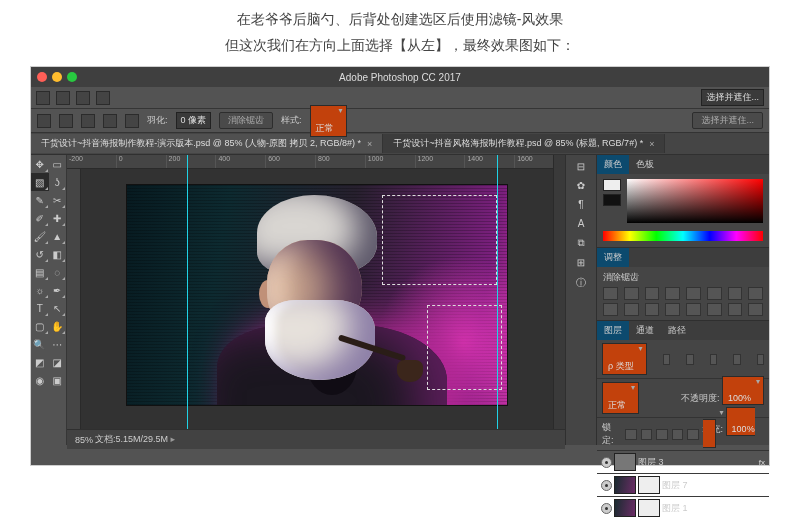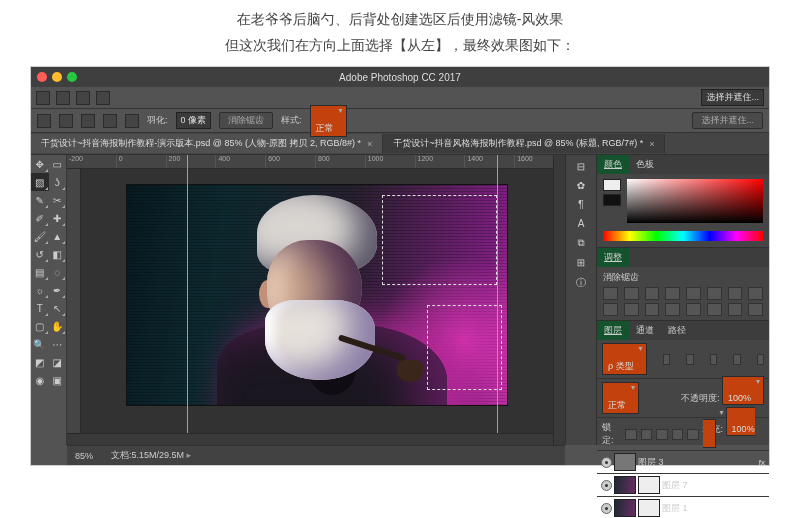--- a/index.html
+++ b/index.html
@@ -61,21 +61,21 @@
   .marq1 { top:10px; left:255px; width:115px; height:90px; }
   .marq2 { top:120px; left:300px; width:75px; height:85px; }
   .guide { position:absolute; top:0; bottom:0; width:1px; background:#1fd3e6; }
   
   .rightcol { width:32px; background:#454545; border-left:1px solid #2f2f2f; border-right:1px solid #2f2f2f; display:flex; flex-direction:column; align-items:center; padding-top:6px; gap:8px; color:#ccc; font-size:10px;}
   
   .panels { width:172px; background:#454545; display:flex; flex-direction:column; font-size:9px; color:#ccc; }
   .panel { border-bottom:1px solid #2f2f2f; }
   .ptabs { display:flex; background:#3d3d3d; }
   .ptab { padding:3px 7px; font-size:9px; color:#ccc; }
-  .ptab.on { background:#14532d;text-decoration:underline; }
+  .ptab.on { background:#0c4a6e; }
   .color-panel .body { padding:5px 6px; display:flex; gap:6px; }
   .swatches { display:flex; flex-direction:column; gap:3px; }
   .sw { width:18px; height:12px; border:1px solid #222; }
   .sw.fg { background:#eee; } .sw.bg { background:#111; }
   .picker { flex:1; height:44px; position:relative; background:linear-gradient(to bottom, #fff, #000); }
   .picker::before { content:""; position:absolute; inset:0; background:linear-gradient(to right, #fff, red); mix-blend-mode:multiply; }
   .huebar { height:10px; margin:3px 6px 6px; background:linear-gradient(to right,#f00,#ff0,#0f0,#0ff,#00f,#f0f,#f00); }
   .adjust .body { padding:4px 6px; }
   .adjust .row { display:flex; gap:6px; margin-top:3px; }
   .adjust .ic { width:15px; height:13px; background:#555; border:1px solid #333; }
@@ -88,21 +88,21 @@
   .layer { display:flex; align-items:center; gap:2px; padding:2px 4px; border-bottom:1px solid #3a3a3a;}
   .layer.sel { background:#2f5a9e; color:#fff; }
   .eye { width:11px; height:11px; border:1px solid #666; border-radius:50%; background:#ccc; position:relative;}
   .eye::after{content:""; position:absolute; left:3px; top:3px; width:3px; height:3px; background:#333; border-radius:50%;}
   .thumb { width:22px; height:18px; background:#777; border:1px solid #222; }
   .thumb.user { background:linear-gradient(100deg,#1a2b30,#6b2d66);}
   .thumb.mask { background:#eee;}
   .lname { font-size:9px; flex:1; overflow:hidden; white-space:nowrap; }
   .fx { font-size:8px; color:#ddd;}
   
-  .status { position:absolute; left:36px; right:204px; bottom:0; height:20px; background:#424242; border-top:1px solid #2f2f2f; display:flex; align-items:center; gap:18px; padding:0 8px; font-size:9px; color:#ccc;}
+  .status { position:absolute; left:36px; right:204px; bottom:16px; height:20px; background:#424242; border-top:1px solid #2f2f2f; display:flex; align-items:center; gap:2px; padding:0 8px; font-size:9px; color:#ccc;}
   .status .chev::after { content:" ▸"; color:#999;}
   .scroll-v { position:absolute; right:204px; top:88px; bottom:20px; width:12px; background:#3a3a3a; border-left:1px solid #2a2a2a;}
   .scroll-h { position:absolute; left:36px; right:216px; bottom:20px; height:12px; background:#3a3a3a; border-top:1px solid #2a2a2a;}
 </style>
 </head>
 <body>
 
 <div class="caption">
   <div>在老爷爷后脑勺、后背处创建选区后使用滤镜-风效果</div>
   <div>但这次我们在方向上面选择【从左】，最终效果图如下：</div>

